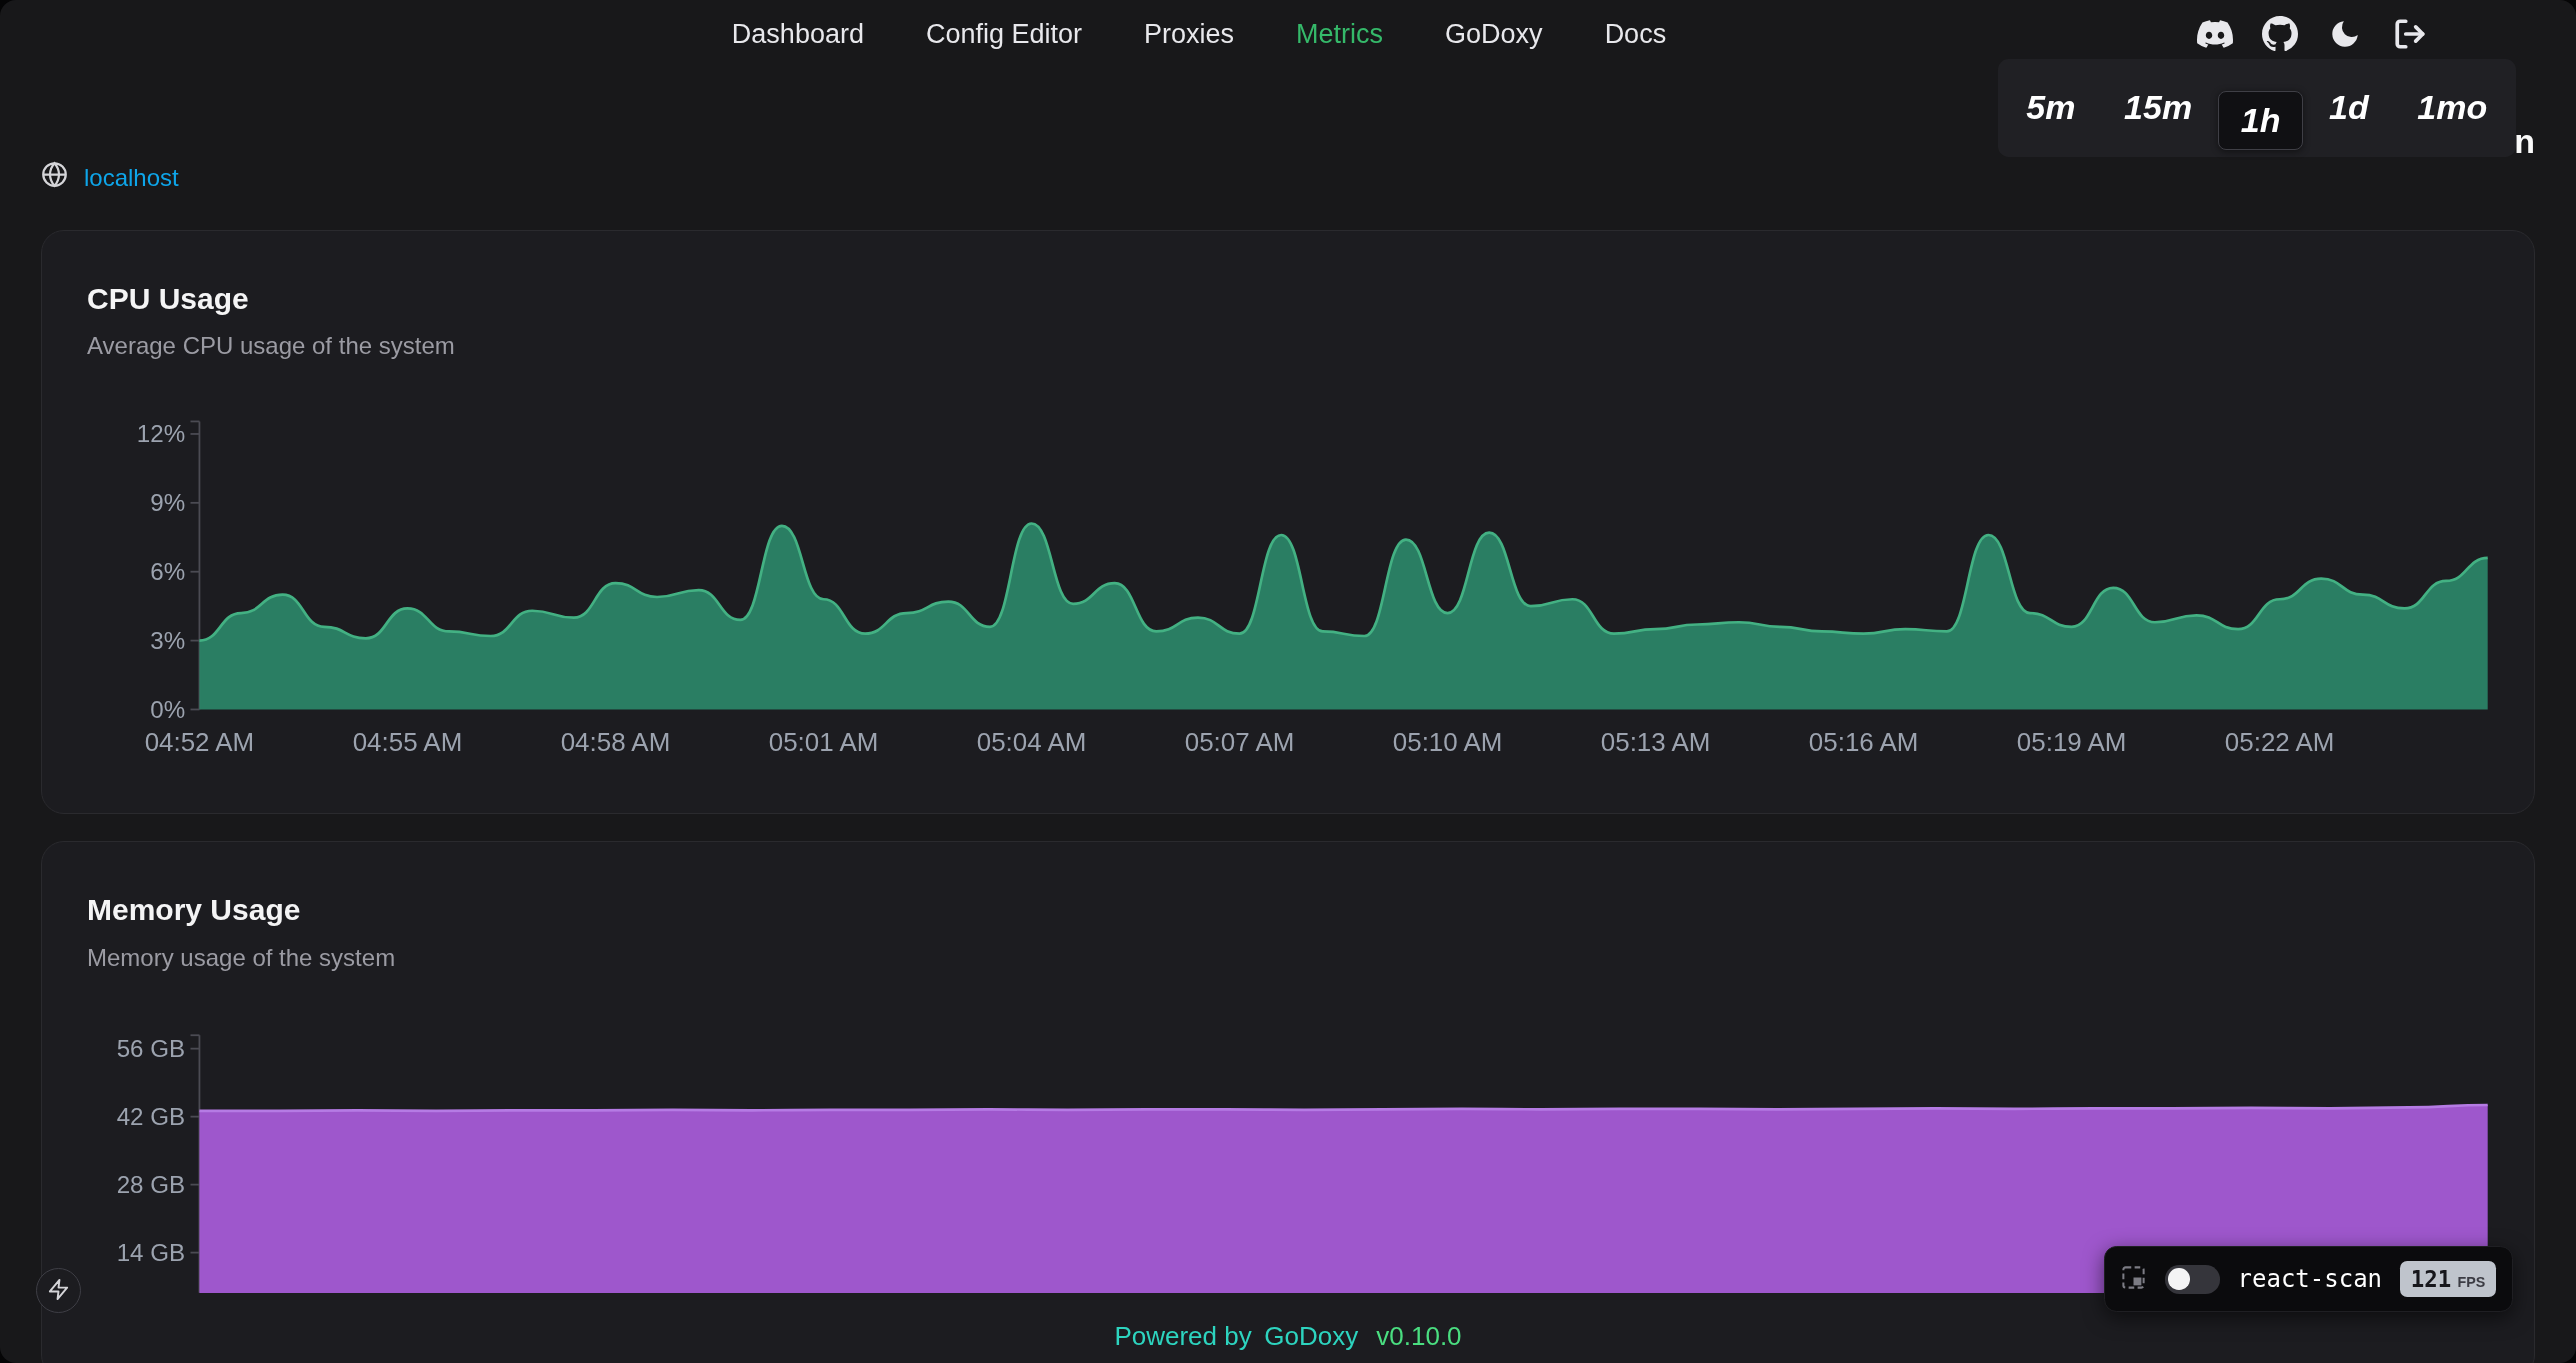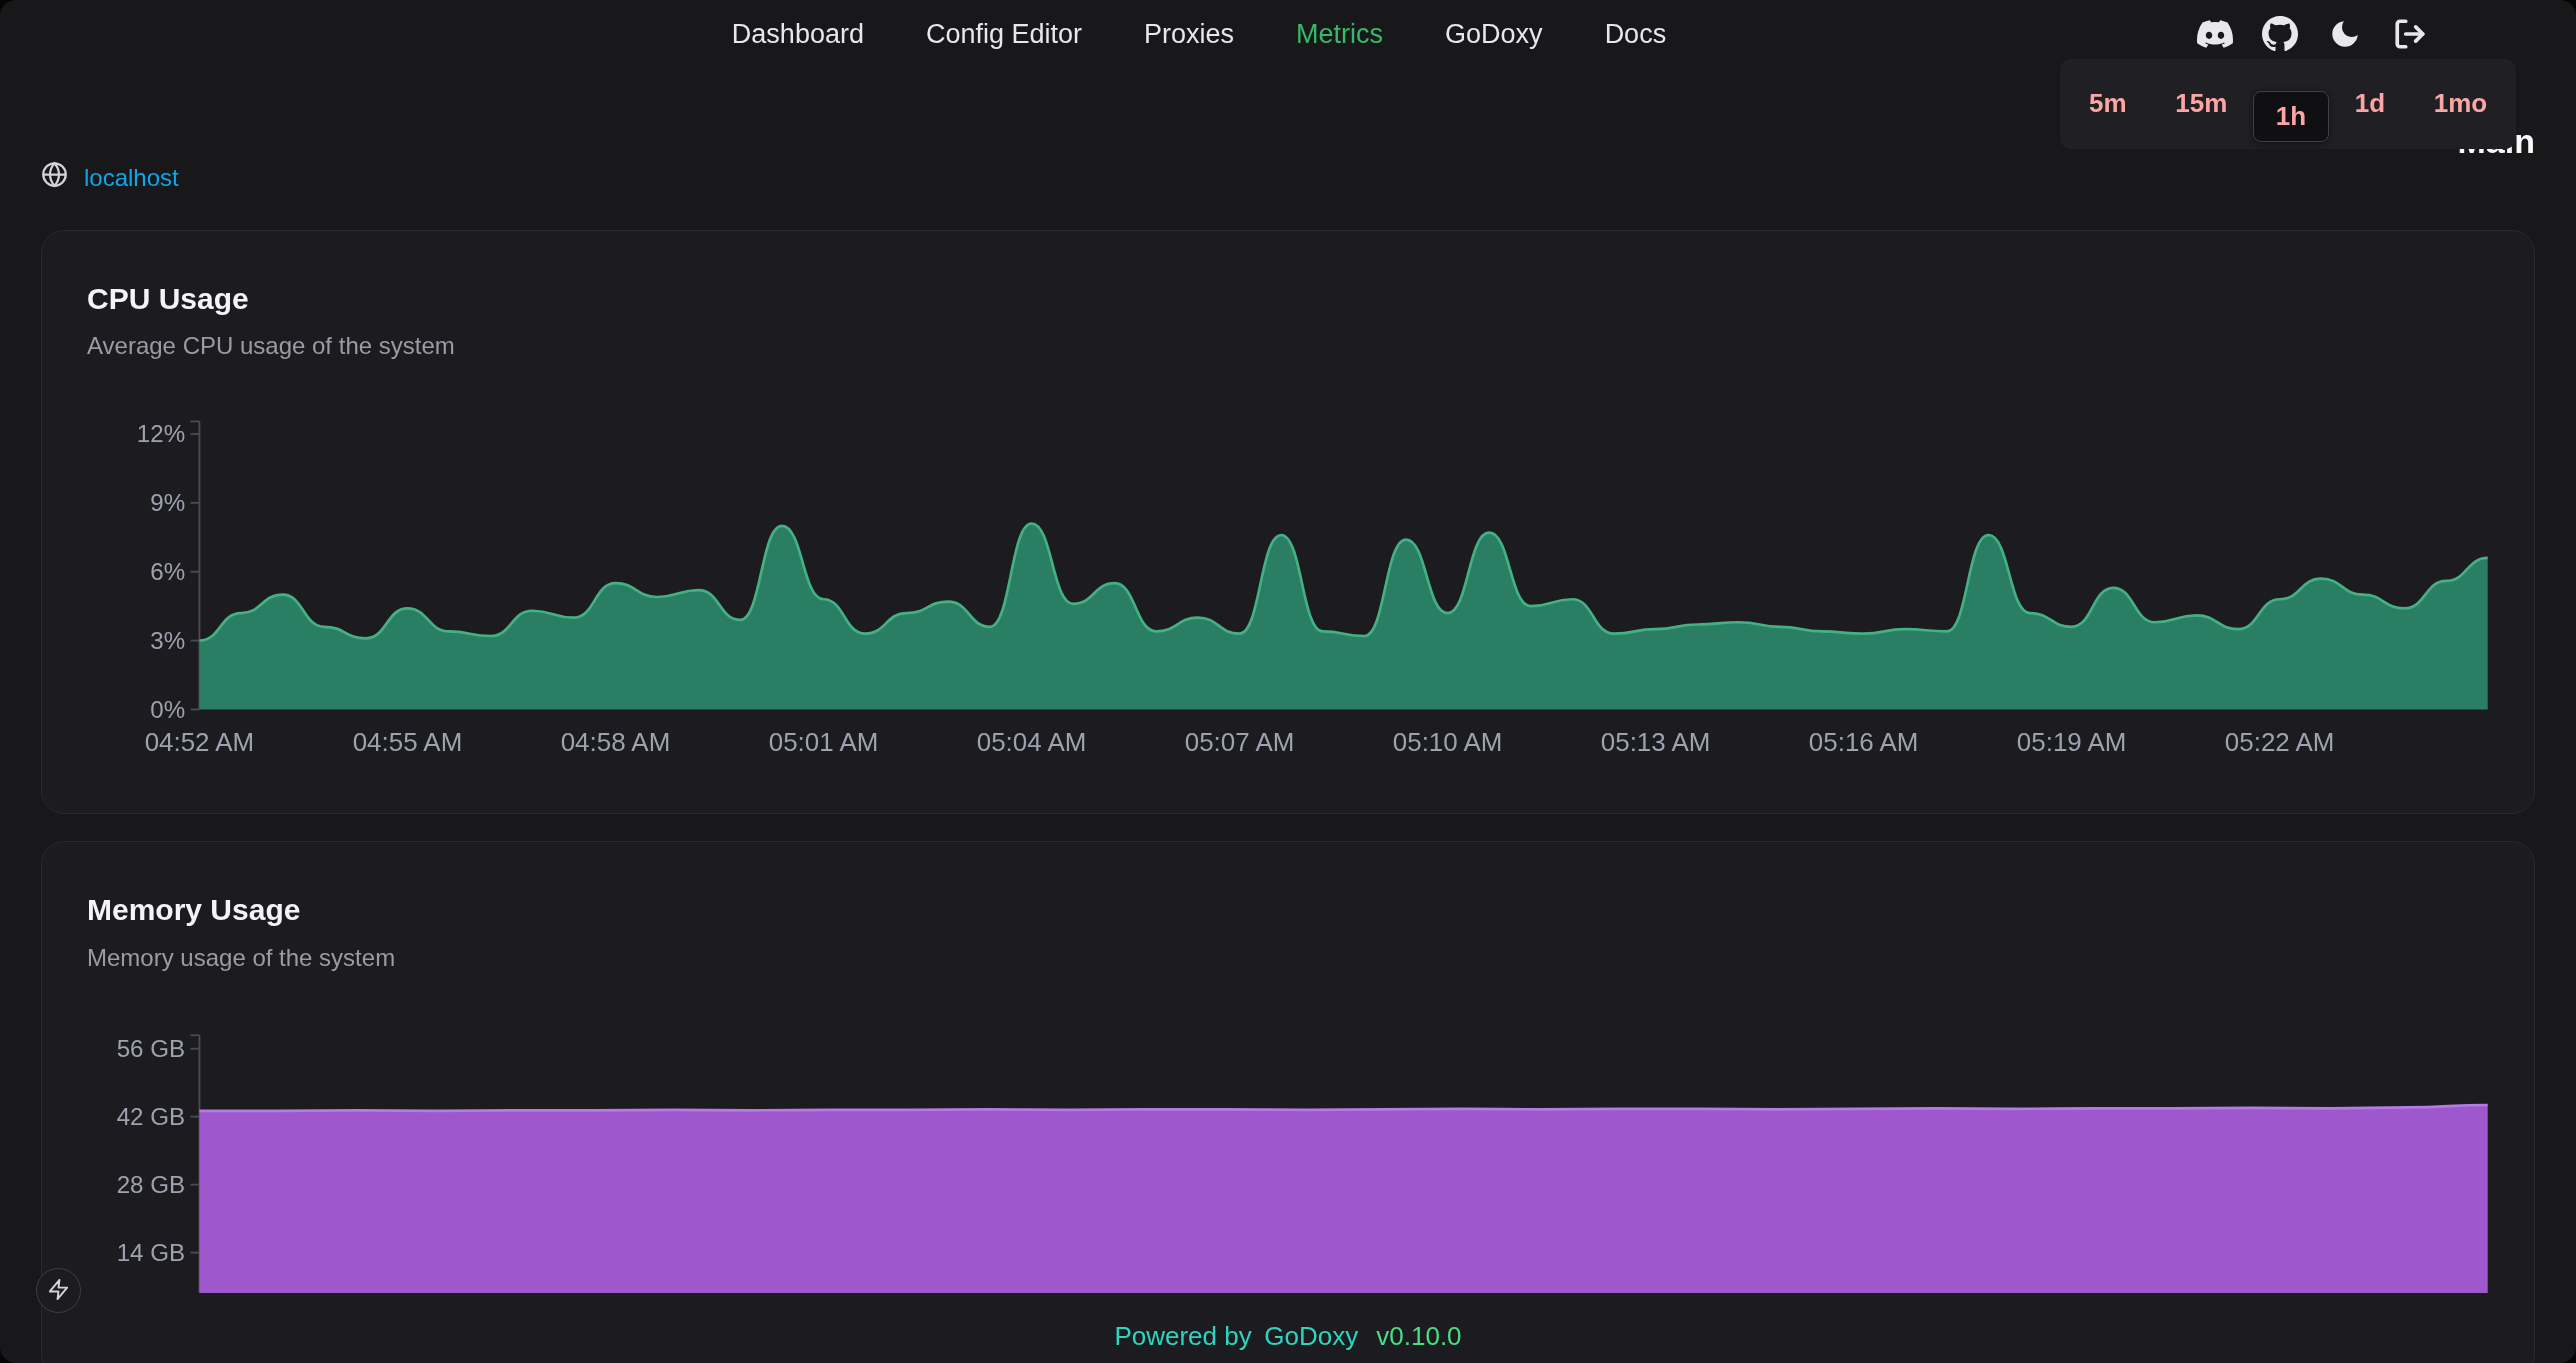--- a/index.html
+++ b/index.html
@@ -41,23 +41,23 @@
   .page-title { margin: 0; font-size: 34px; line-height: 39px; font-weight: 600; color: #fafafa; }
   .host-row { display: flex; align-items: center; gap: 16px; color: #0ea5e9; font-size: 24px; }
 
   .time-range {
     position: absolute; right: 60px; top: 59px;
     background: #202024; border-radius: 10.7px; padding: 6.3px;
     display: flex; gap: 3.6px; align-items: center;
   }
   .time-range button {
     font-family: "Liberation Sans", sans-serif;
-    font-size: 26px; font-weight: 600; color: #fca5a5;
+    font-size: 34px; font-weight: 600; color: #ffffff;
     background: transparent; border: 0.9px solid transparent;
-    border-radius: 8px; padding: 9px 21.5px; cursor: pointer;
+    border-radius: 8px; padding: 9px 21.5px; cursor: pointer; font-style: italic;
   }
   .time-range button.selected {
     background: #101013; border-color: #3f3f46;
     box-shadow: 0 1.8px 7.2px rgba(0,0,0,.45);
     margin-top: 26px;
   }
 
   
   .card {
     margin: 31px 41px 0;
@@ -234,15 +234,31 @@
         </svg>
     </span>
   </button>
 
   <footer class="footer">
     <span class="teal">Powered by</span>
     <a class="brand">GoDoxy</a>
     <span class="version">v0.10.0</span>
   </footer>
 
+  <div class="react-scan">
+    <span>
+      <svg width="27" height="27" viewBox="0 0 24 24" fill="none" stroke="#7c7c84" stroke-width="1.8">
+          <rect x="3" y="3" width="18" height="18" rx="2" stroke-dasharray="5 3"></rect>
+          <rect x="12" y="12" width="7" height="7" fill="#7c7c84" stroke="none"></rect>
+        </svg>
+    </span>
+    <span class="rs-toggle">
+      <span class="rs-knob"></span>
+    </span>
+    <span class="rs-label">react-scan</span>
+    <span class="fps-badge">
+      <span class="num">121</span>
+      <span class="unit">FPS</span>
+    </span>
+  </div>
 
 </div>
 
 
 </body></html>

